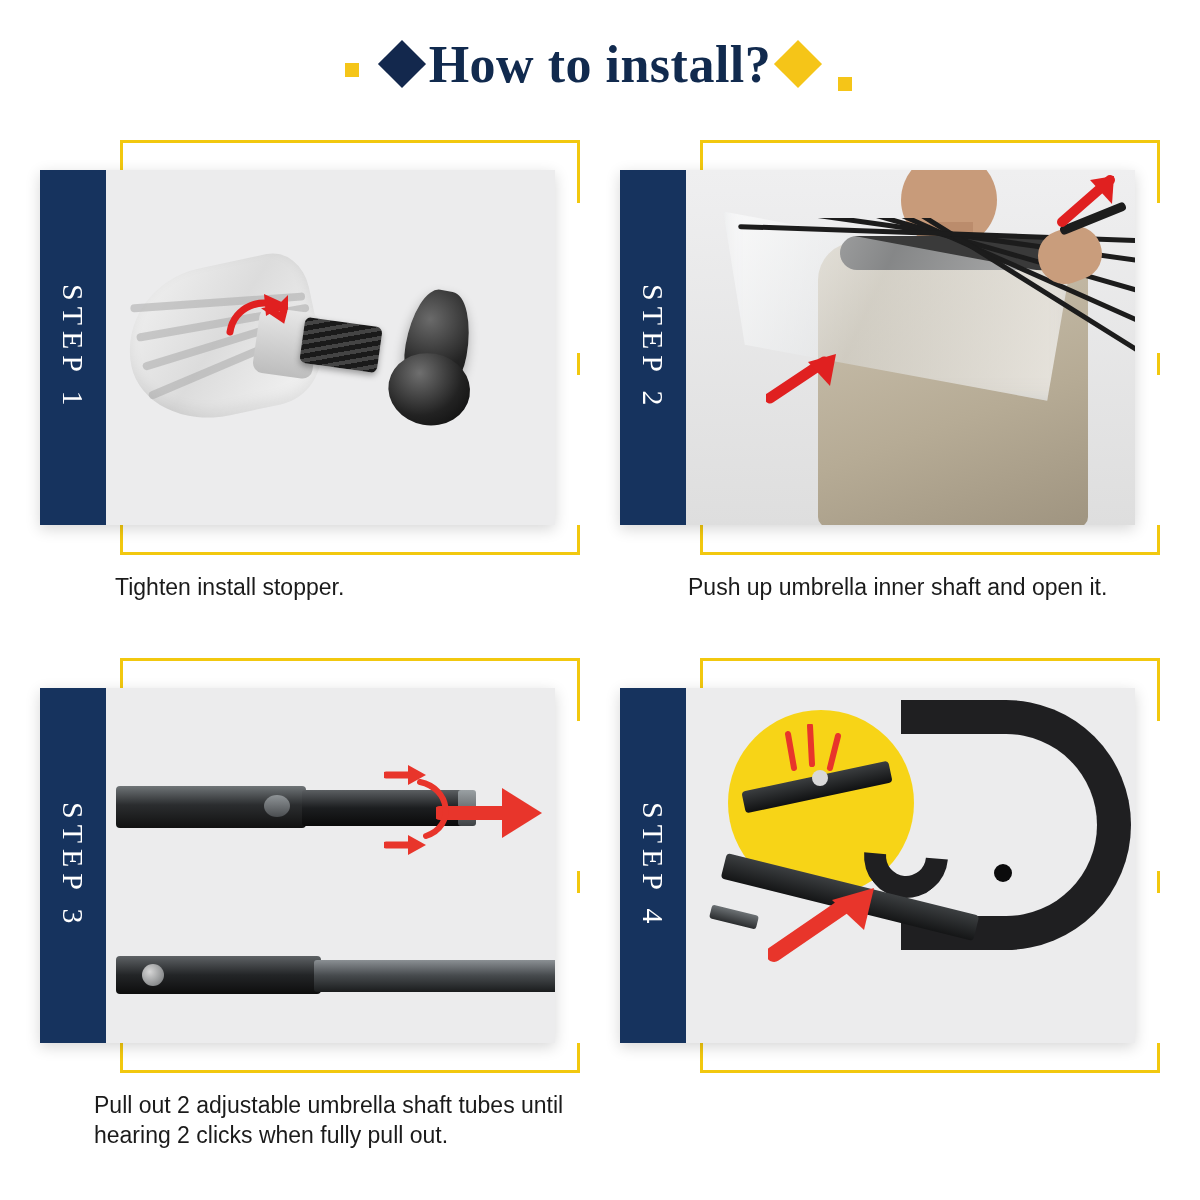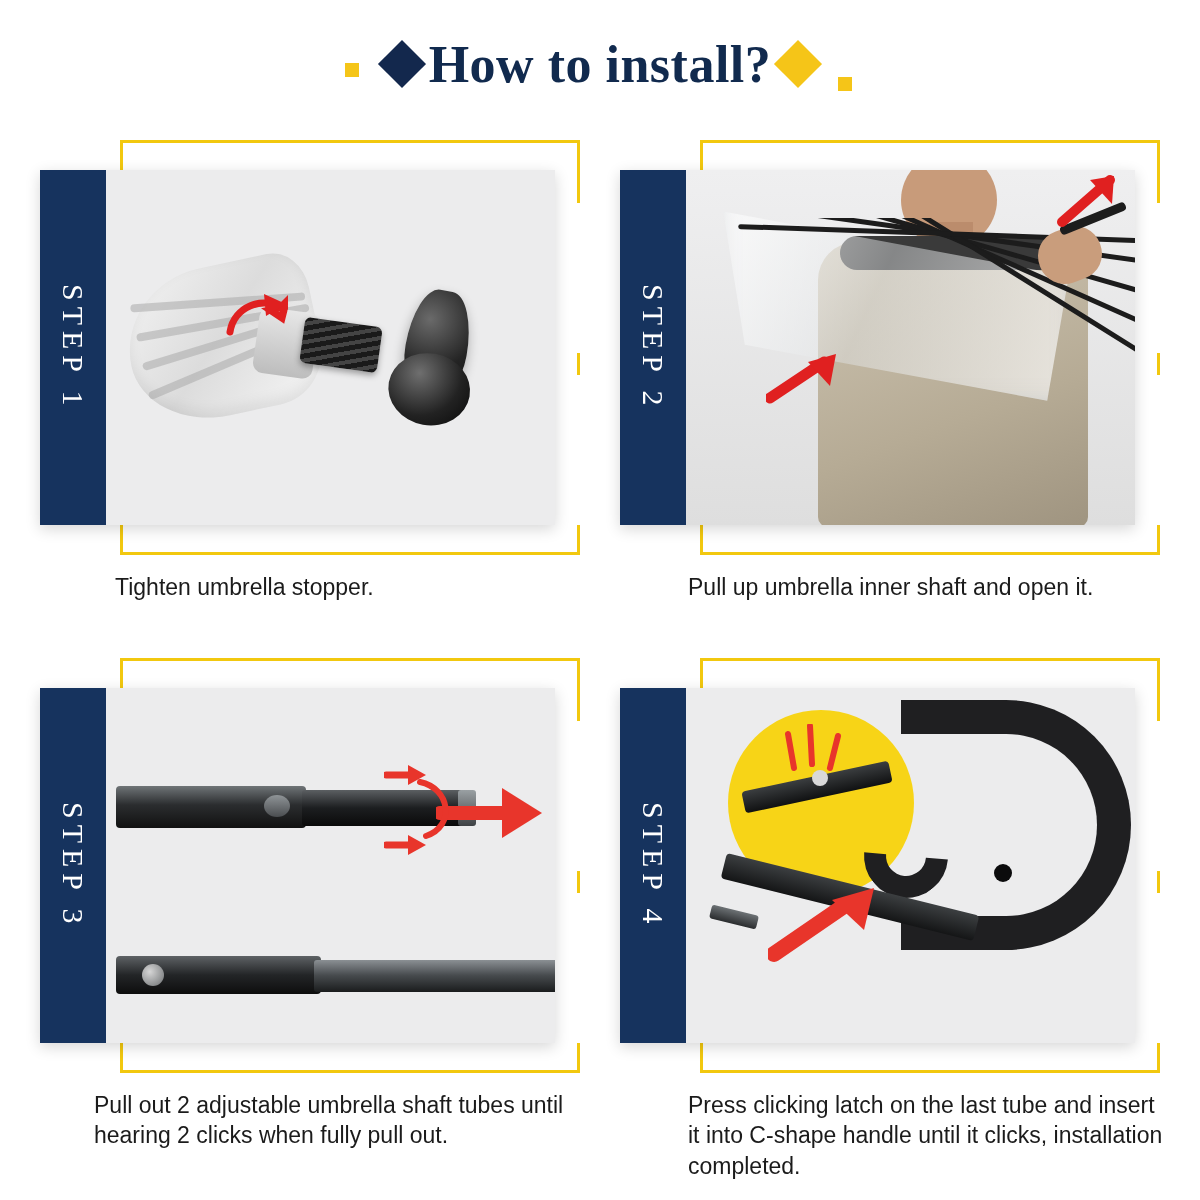--- a/index.html
+++ b/index.html
@@ -387,21 +387,21 @@
         </div>
         <div class="s1-collar"></div>
         <div class="s1-screw"></div>
         <div class="s1-cap"></div>
         <svg class="s1-arrow" viewBox="0 0 64 64">
           <path d="M6 44 C10 18, 40 8, 56 20 L46 22 L58 30 L62 14 L56 20" fill="none" stroke="#e02020" stroke-width="7" stroke-linecap="round"></path>
           <path d="M40 6 L62 16 L42 28 Z" fill="#e02020"></path>
         </svg>
       </div>
     </div>
-    <div class="caption">Tighten umbrella stopper.</div>
+    <div class="caption">Tighten install stopper.</div>
   </div>
 
   <div class="step step-2">
     <div class="bracket"></div>
     <div class="card">
       <div class="step-tab">
         <span>STEP 2</span>
       </div>
       <div class="photo">
         <div class="s2-wall"></div>
@@ -421,21 +421,21 @@
         <svg class="s2-arrow-top" viewBox="0 0 60 60">
           <path d="M6 50 L54 8" stroke="#e02020" stroke-width="10" stroke-linecap="round"></path>
           <path d="M58 4 L56 32 L34 8 Z" fill="#e02020"></path>
         </svg>
         <svg class="s2-arrow-low" viewBox="0 0 72 60">
           <path d="M4 50 L58 14" stroke="#e02020" stroke-width="11" stroke-linecap="round"></path>
           <path d="M70 6 L64 38 L42 14 Z" fill="#e02020"></path>
         </svg>
       </div>
     </div>
-    <div class="caption">Pull up umbrella inner shaft and open it.</div>
+    <div class="caption">Push up umbrella inner shaft and open it.</div>
   </div>
 
   <div class="step step-3">
     <div class="bracket"></div>
     <div class="card">
       <div class="step-tab">
         <span>STEP 3</span>
       </div>
       <div class="photo">
         <div class="s3-tube-a"></div>
@@ -481,16 +481,15 @@
         <div class="s4-hook"></div>
         <div class="s4-hole"></div>
         <div class="s4-shaft"></div>
         <div class="s4-tube-end"></div>
         <svg class="s4-arrow" viewBox="0 0 110 80">
           <path d="M6 70 L76 22" stroke="#e8352b" stroke-width="16" stroke-linecap="round"></path>
           <path d="M106 4 L96 46 L64 16 Z" fill="#e8352b"></path>
         </svg>
       </div>
     </div>
-    <div class="caption">Press clicking latch on the last tube and insert it into C-shape handle until it clicks, installation completed.</div>
   </div>
 
 </div>
 
 </body></html>

